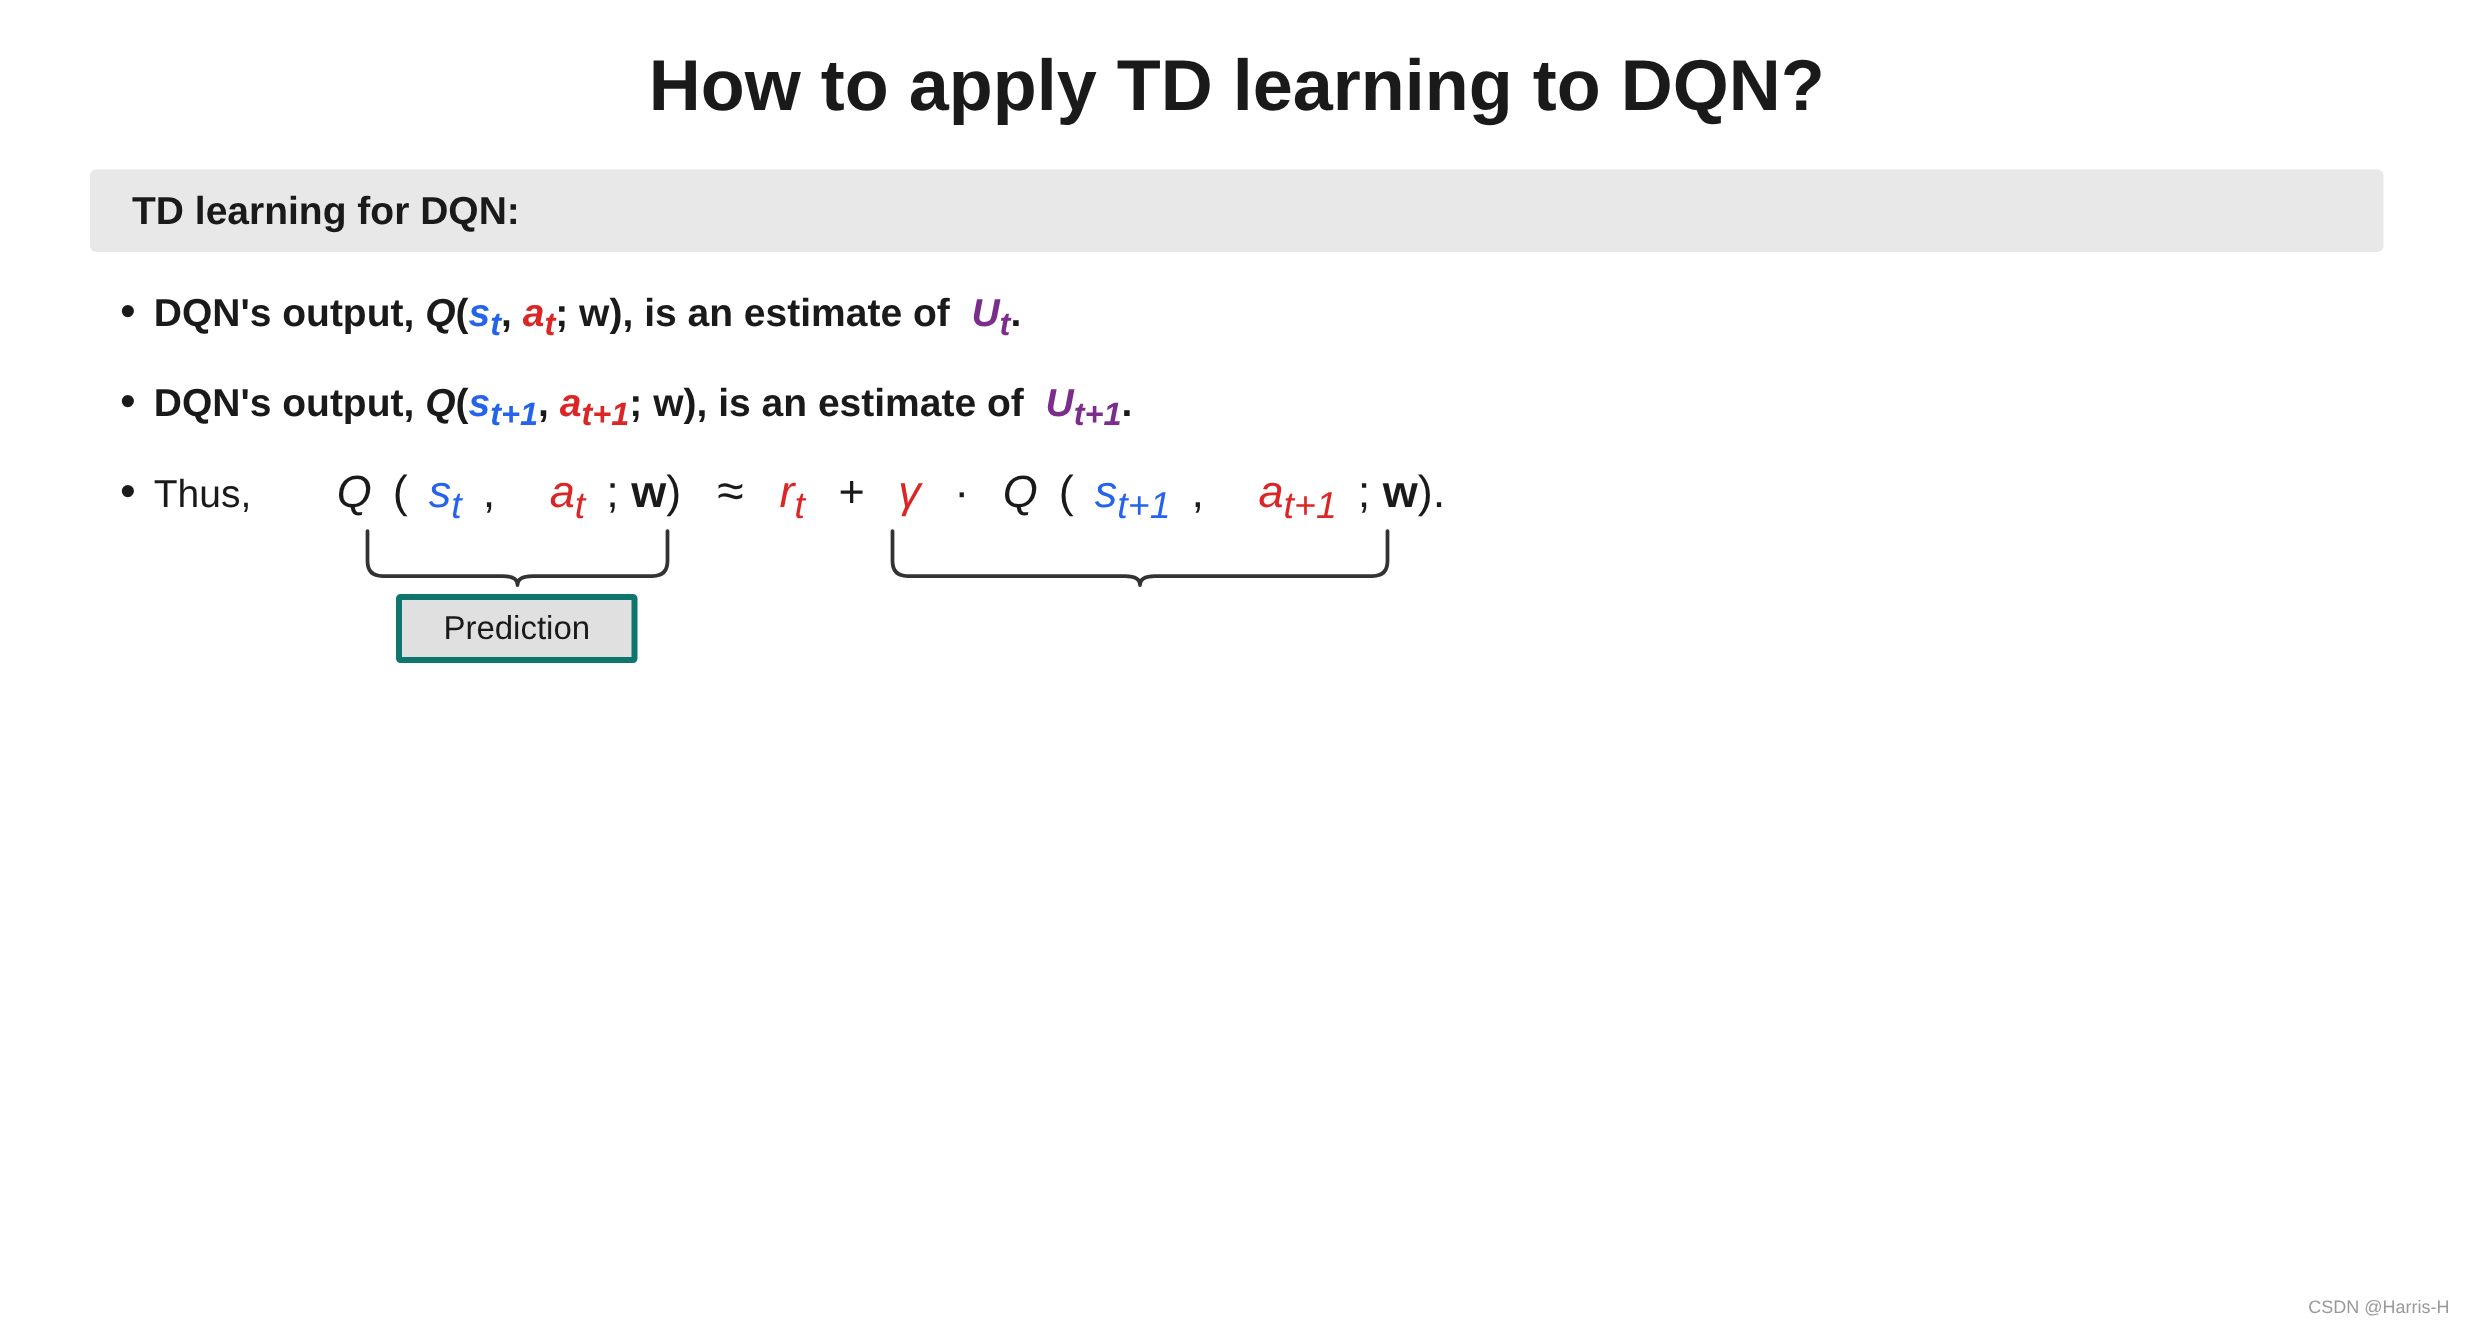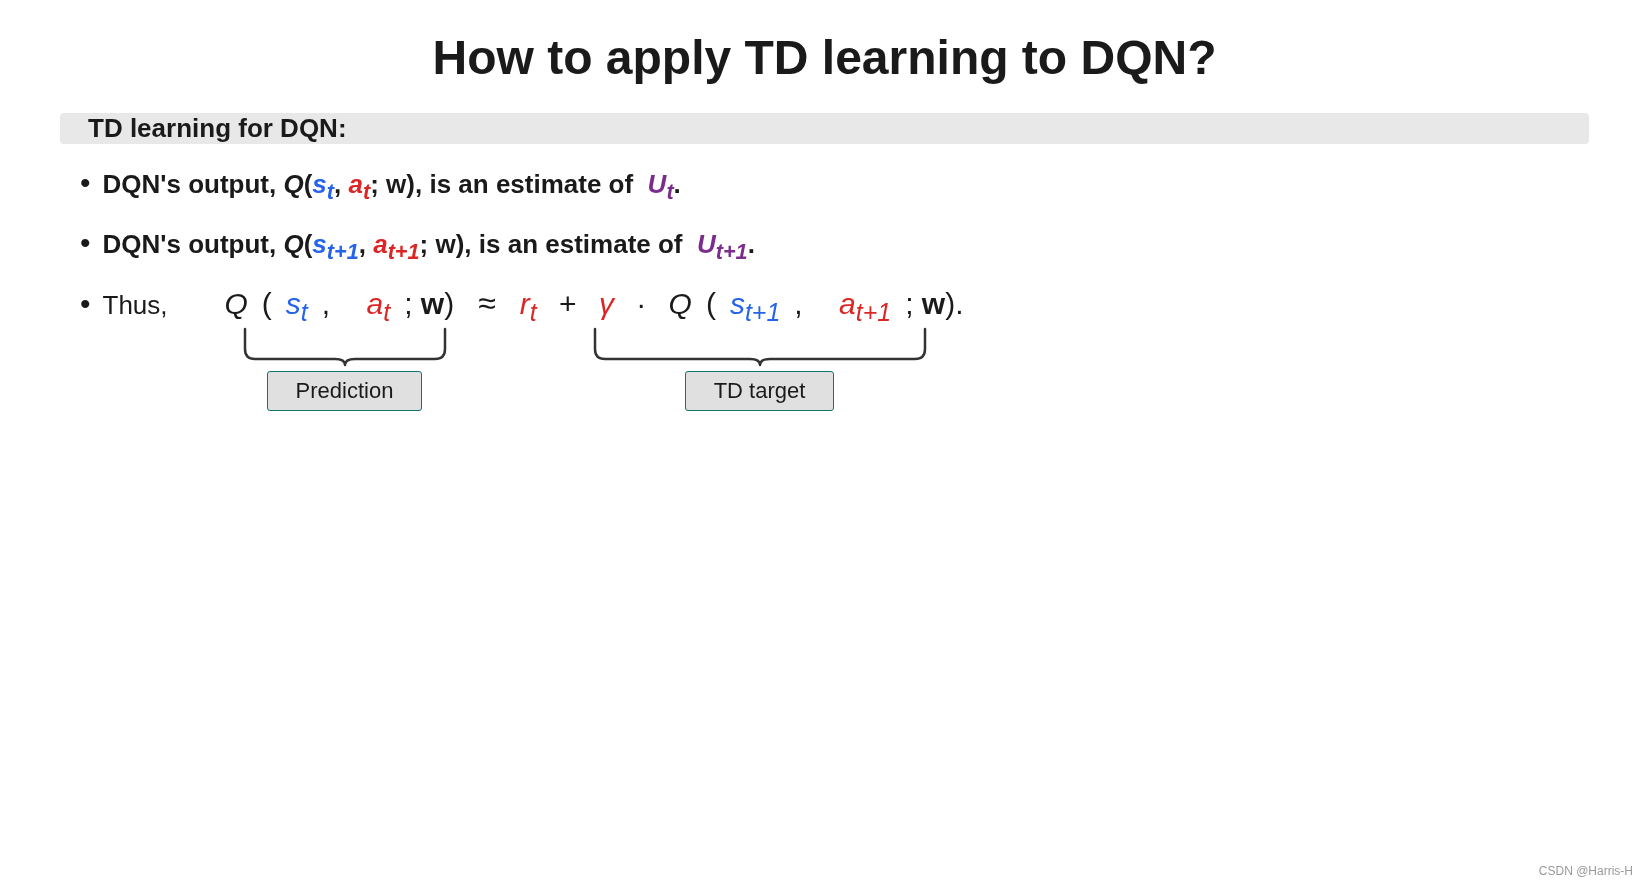--- a/index.html
+++ b/index.html
@@ -49,21 +49,21 @@
     }
 
     .identity-formula {
       font-size: 28px;
       font-style: italic;
       color: #1a1a1a;
     }
 
     .td-learning-box {
       background: #e8e8e8;
-      padding: 0 28px;
+      padding: 12px 28px;
       border-radius: 4px;
       margin-bottom: 22px;
     }
 
     .td-learning-label {
       font-size: 26px;
       font-weight: 900;
       color: #1a1a1a;
     }
 
@@ -100,21 +100,21 @@
       flex-shrink: 0;
     }
 
     .math-purple { color: #7b2d8b; font-style: italic; }
     .math-blue { color: #2563eb; font-style: italic; }
     .math-red { color: #dc2626; font-style: italic; }
     .math-italic { font-style: italic; }
 
     .brace-label-box {
       background: #e0e0e0;
-      border: 1px solid #0f766e;
+      border: 4px solid #0f766e;
       padding: 6px 28px;
       font-size: 22px;
       color: #1a1a1a;
       border-radius: 3px;
       margin-top: 4px;
     }
 
     .watermark {
       position: absolute;
       bottom: 2px;
@@ -182,21 +182,20 @@
                 </svg>
                 <div class="brace-label-box">Prediction</div>
               </div>
 
               <div style="width:110px;"></div>
 
               <div style="display:flex; flex-direction:column; align-items:center; width:370px;">
                 <svg width="370" height="40">
                   <path d="M 20 2 L 20 22 Q 20 32 30 32 L 175 32 Q 185 32 185 38 M 185 38 Q 185 32 195 32 L 340 32 Q 350 32 350 22 L 350 2" fill="none" stroke="#333" stroke-width="2.5" stroke-linecap="round" stroke-linejoin="round"></path>
                 </svg>
-                <div class="brace-label-box">TD target</div>
               </div>
             </div>
 
           </div>
         </div>
       </div>
     </div>
 
   </div>
 

